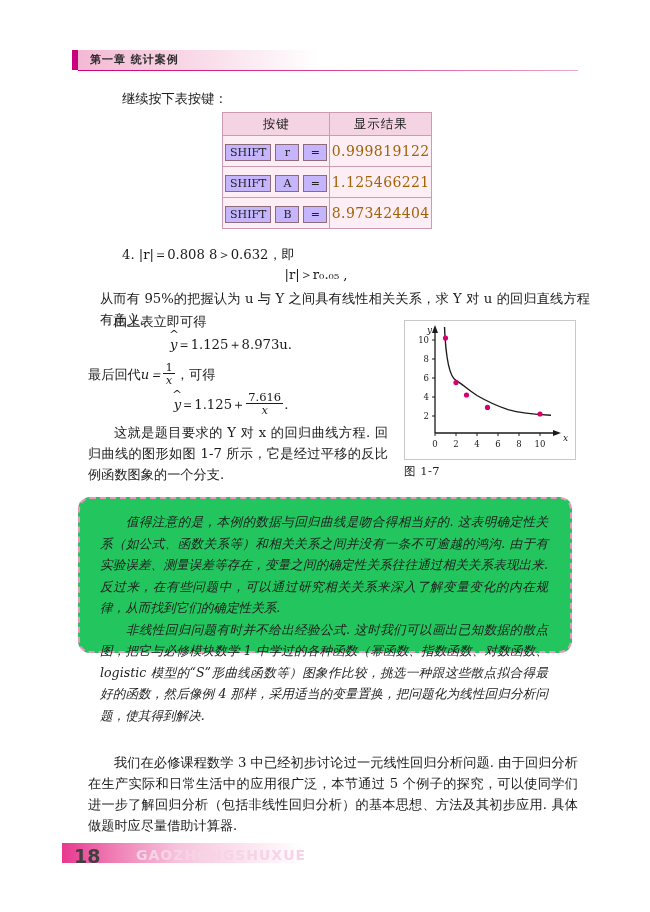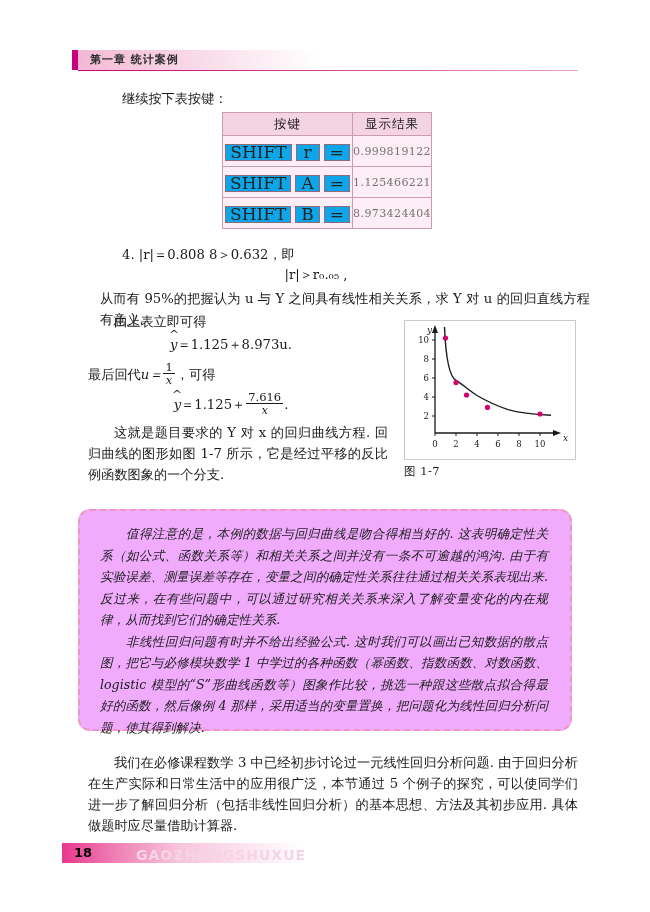--- a/index.html
+++ b/index.html
@@ -97,35 +97,35 @@
     letter-spacing: 1px;
   }
   .key-table tbody td {
     height: 30px;
     background: #fdeef5;
   }
   .keycell { white-space: nowrap; }
   .keybox {
     display: inline-block;
     border: 1px solid #8e6b7c;
-    background: #0ea5e9;
+    background: #c4b5fd;
     color: #222;
     font-family: "DejaVu Serif", "Liberation Serif", serif;
-    font-size: 17px;
+    font-size: 11px;
     line-height: 13px;
     padding: 1px 4px;
     margin: 0 2px;
     vertical-align: middle;
   }
   .keybox.sq { min-width: 12px; padding: 1px 5px; }
   .result {
     font-family: "DejaVu Serif", "Liberation Serif", serif;
-    font-size: 11px;
+    font-size: 14px;
     letter-spacing: 0.4px;
-    color: #737373;
+    color: #a16207;
   }
 
   
   .eq {
     position: absolute;
     font-size: 13.2px;
     text-align: center;
   }
   .frac {
     display: inline-block;
@@ -170,26 +170,25 @@
     color: #1a1a1a;
     letter-spacing: 0.5px;
   }
 
   
   .note-box {
     position: absolute;
     left: 78px;
     top: 497px;
     width: 494px;
-    height: 222px;
+    height: 156px;
     box-sizing: border-box;
-    background: #f0abfc;
+    background: #22c55e;
     border: 2px dashed #ef96c0;
     border-radius: 12px;
-    margin-top: 12px;
   }
   .note-inner {
     padding: 12px 22px 0 20px;
     font-family: "DejaVu Serif", "Liberation Serif", serif;
     font-style: italic;
     font-size: 12.6px;
     line-height: 21.5px;
     color: #1d1d1d;
     text-align: justify;
   }
@@ -208,23 +207,23 @@
     left: 0;
     top: 0;
     width: 240px;
     height: 20px;
     background: linear-gradient(to right, #e8388f 0%, #ef7fb4 22%, #f7c3dc 48%, #ffffff 100%);
   }
   .footer-pageno {
     position: absolute;
     left: 12px;
     top: 2px;
-    font-size: 13px;
+    font-size: 19px;
     font-weight: bold;
-    color: #000000;
+    color: #404040;
     font-family: "DejaVu Sans", "Liberation Sans", sans-serif;
     text-align: center;
   }
   .footer-watermark {
     position: absolute;
     left: 74px;
     top: 4px;
     font-size: 14px;
     letter-spacing: 1px;
     color: #f6d4e6;

